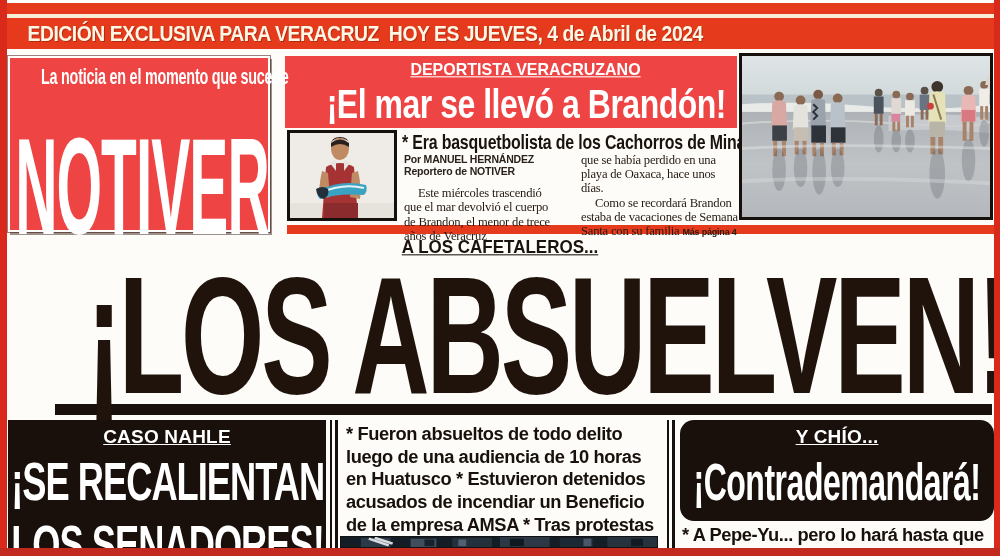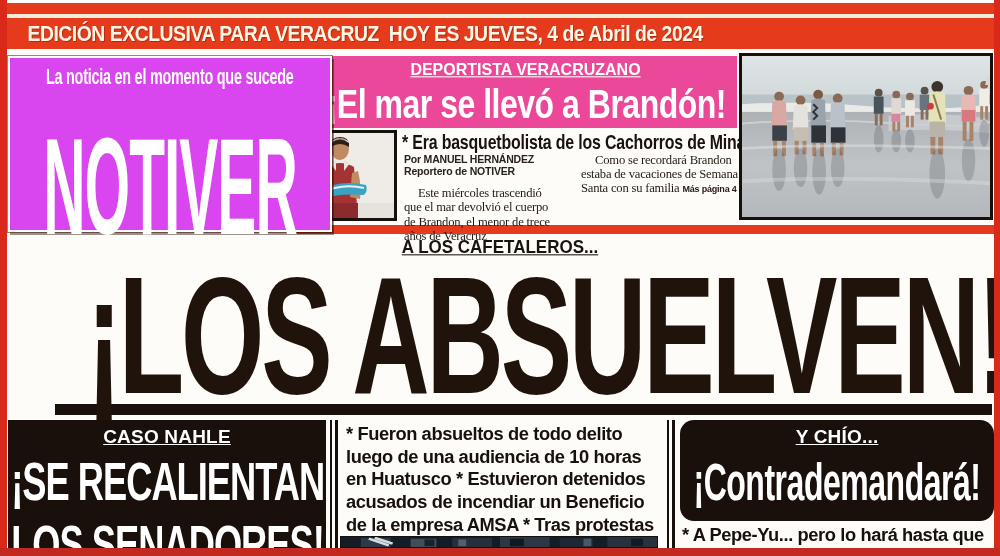--- a/index.html
+++ b/index.html
@@ -22,38 +22,38 @@
     position:absolute; left:4px; top:18px; width:992px; height:31px; background:#e63a1c;
     display:flex; justify-content:flex-start; align-items:center; padding:0 16px 0 18px;
   }
   .topbar2 .bannertext {
     color:#fdf7e6; font-weight:bold; font-size:20px; letter-spacing:-0.5px;
     white-space:nowrap; transform:scale(0.97,1.08); text-shadow:1px 1px 0 rgba(120,20,0,.45);
   }
 
   
   .logobox {
-    position:absolute; left:8px; top:56px; width:324px; height:176px;
-    background:#d946ef; border:2px solid #fff;
+    position:absolute; left:8px; top:56px; width:262px; height:176px;
+    background:#ef4444; border:2px solid #fff;
     box-shadow:2px 3px 0 rgba(40,10,5,.45), 0 0 0 1px rgba(60,10,5,.5);
     text-align:center; z-index:5;
   }
   .tagline {
     margin-top:7px; color:#fff; font-weight:bold; font-size:18px; white-space:nowrap;
     display:inline-block; transform:scale(0.80,1.2); transform-origin:center top; letter-spacing:-0.3px;
   }
   .wordmark {
     display:block; color:#fff; font-weight:bold; font-size:61px; letter-spacing:-1px;
     white-space:nowrap; transform:scale(0.96,2.25); transform-origin:center top; margin-top:22px;
   }
 
   
   .leadbox {
     position:absolute; left:285px; top:56px; width:452px; height:72px;
-    background:#ec4899; text-align:center; z-index:4;padding-left:29px;
+    background:#ef4444; text-align:center; z-index:4;padding-left:29px;
   }
   .kicker-sm {
     display:inline-block; margin-top:5px; color:#fff; font-weight:bold; font-size:16px;
     text-decoration:underline; letter-spacing:0; transform:scale(1,1.05);
   }
   .leadheadline {
     display:block; color:#fff; font-weight:bold; font-size:34px; white-space:nowrap;
     transform:scale(0.94,1.2); transform-origin:center top; margin-top:2px; letter-spacing:-0.5px;
   }
 
@@ -184,20 +184,21 @@
   <div class="subhead">* Era basquetbolista de los Cachorros de Mina</div>
   <div class="storycols">
     <div class="col">
       <div class="byline">
         <div>Por MANUEL HERNÁNDEZ</div>
         <div>Reportero de NOTIVER</div>
       </div>
       <div class="bodytext indent">Este miércoles trascendió que el mar devolvió el cuerpo de Brandon, el menor de trece años de Veracruz</div>
     </div>
     <div class="col">
+      <div class="bodytext">que se había perdido en una playa de Oaxaca, hace unos días.</div>
       <div class="bodytext indent"><span>Como se recordará Brandon estaba de vacaciones de Semana Santa con su familia </span><span class="moreref">Más página 4</span></div>
     </div>
   </div>
 
   <div class="beachphoto">
     <svg viewBox="0 0 254 167" preserveAspectRatio="none">
       <defs>
         <linearGradient id="sky" x1="0" y1="0" x2="0" y2="1">
           <stop offset="0" stop-color="#dfe5e6"></stop>
             <stop offset="1" stop-color="#ccd4d6"></stop>

